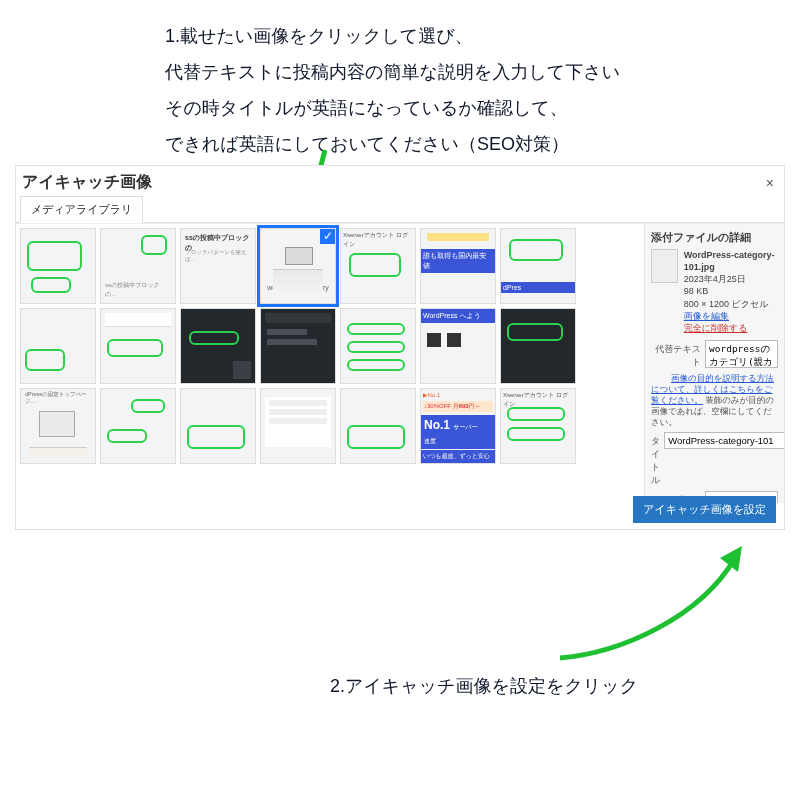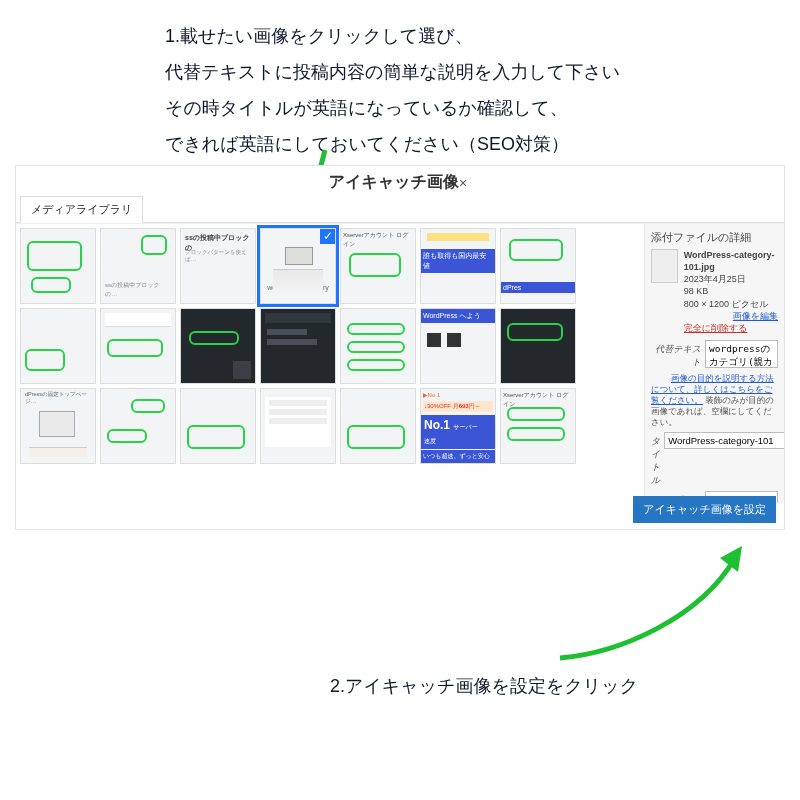--- a/index.html
+++ b/index.html
@@ -2,21 +2,21 @@
 <html><head>
 <meta charset="utf-8">
 <style>
   * { box-sizing: border-box; }
   html,body { margin:0; padding:0; font-family: -apple-system, "Hiragino Sans", "Yu Gothic", sans-serif; background:#fff; }
   .stage { width:800px; height:800px; position:relative; overflow:hidden; }
   .annot { position:absolute; font-size:18px; color:#0f172a; line-height:2.0; }
   .annot1 { left:165px; top:18px; width:600px; }
   .annot2 { left:330px; top:668px; }
   .modal { position:absolute; left:15px; top:165px; width:770px; height:365px; border:1px solid #e2e2e2; background:#fff; font-size:11px; color:#333; }
-  .modal-head { display:flex; justify-content:center; align-items:center; padding:6px 10px 2px 6px; }
+  .modal-head { display:flex; justify-content:space-between; align-items:center; padding:6px 10px 2px 6px; }
   .modal-title { font-size:16px; font-weight:600; }
   .close-x { font-size:14px; color:#555; cursor:pointer; }
   .tabs { display:flex; border-bottom:1px solid #ddd; padding:0 4px; }
   .tab { padding:5px 10px; font-size:11px; color:#888; border:1px solid transparent; background:#f4f4f4; margin-right:2px; cursor:pointer; }
   .tab.active { background:#fff; border:1px solid #ddd; border-bottom-color:#fff; color:#222; position:relative; top:1px; }
   .toolbar { display:flex; justify-content:space-between; align-items:flex-end; padding:4px 6px; }
   .filter-label { font-size:11px; font-weight:600; margin-bottom:3px; display:block; }
   .filter-row { display:flex; gap:6px; }
   select.sm { font-size:11px; padding:2px 4px; border:1px solid #bbb; background:#fff; }
   .search-box { display:flex; flex-direction:column; margin-right: 140px; }
@@ -25,30 +25,30 @@
   .grid { flex:1; overflow:auto; padding:4px 4px 0 4px; display:flex; flex-wrap:wrap; align-content:flex-start; gap:4px; background:#fff;}
   .thumb { width:76px; height:76px; background:#f2f4f6; border:1px solid #ddd; position:relative; overflow:hidden; cursor:pointer; }
   .thumb.sel { outline:3px solid #1e73ff; }
   .check { position:absolute; top:-1px; right:-1px; width:16px; height:16px; background:#1e73ff; color:#fff; font-size:12px; line-height:16px; text-align:center; }
   .thumb .scribble { position:absolute; border:2px solid #2ad24a; border-radius:6px; }
   .thumb .bluebar { position:absolute; left:0; right:0; background:#3a56d6; color:#fff; font-size:7px; padding:2px; }
   .thumb .caption { position:absolute; left:0; right:0; bottom:12px; text-align:center; font-size:7px; color:#666; }
   .thumb .desk { position:absolute; left:12px; right:12px; bottom:6px; height:28px; background:linear-gradient(#e9e9e9,#f5f5f5); border-top:1px solid #ccc; }
   .thumb .monitor { position:absolute; left:24px; top:18px; width:28px; height:18px; background:#dcdcda; border:1px solid #999; }
   .sidebar { width:140px; border-left:1px solid #e4e4e4; background:#f6f6f6; padding:6px 6px 6px 6px; font-size:10px; color:#444; overflow:auto;}
-  .sb-title { font-size:11px; font-weight:400; margin-bottom:4px; }
+  .sb-title { font-size:11px; font-weight:700; margin-bottom:4px; }
   .sb-file { display:flex; gap:6px; margin-bottom:6px; }
   .sb-file .mini { width:34px; height:34px; background:#eee; border:1px solid #ccc; position:relative; }
   .sb-file .mini .desk { left:4px; right:4px; bottom:2px; height:10px; }
   .sb-file .meta { font-size:9px; line-height:1.35; }
   .sb-file .meta .fname { font-weight:600; word-break:break-all; }
-  .link-blue { color:#235ad1; text-decoration:underline; cursor:pointer;text-align:right; }
+  .link-blue { color:#235ad1; text-decoration:underline; cursor:pointer; }
   .link-red { color:#c9302c; text-decoration:underline; cursor:pointer; }
   .field { display:flex; align-items:flex-start; margin:4px 0; gap:4px;}
-  .field label { width:50px; text-align:right; font-size:9px; color:#555; padding-top:3px;font-style:italic;}
+  .field label { width:50px; text-align:right; font-size:9px; color:#555; padding-top:3px;}
   .field input, .field textarea { flex:1; font-size:9.5px; padding:2px 3px; border:1px solid #bbb; background:#fff; resize:none;}
   .field textarea { height:28px; }
   .alt-help { font-size:8.5px; color:#555; line-height:1.3; margin:2px 0 4px 0;}
   .alt-help .link-blue { font-size:8.5px;margin-left:20px;}
   .footer { position:absolute; right:8px; bottom:6px; }
   .primary-btn { background:#2776c4; color:#fff; border:none; font-size:11px; padding:6px 10px; cursor:pointer; }
   
   .arrow { position:absolute; pointer-events:none; }
   .arrow path { stroke:#1fbf32; stroke-width:5; fill:none; }
   .arrow polygon { fill:#1fbf32; }

